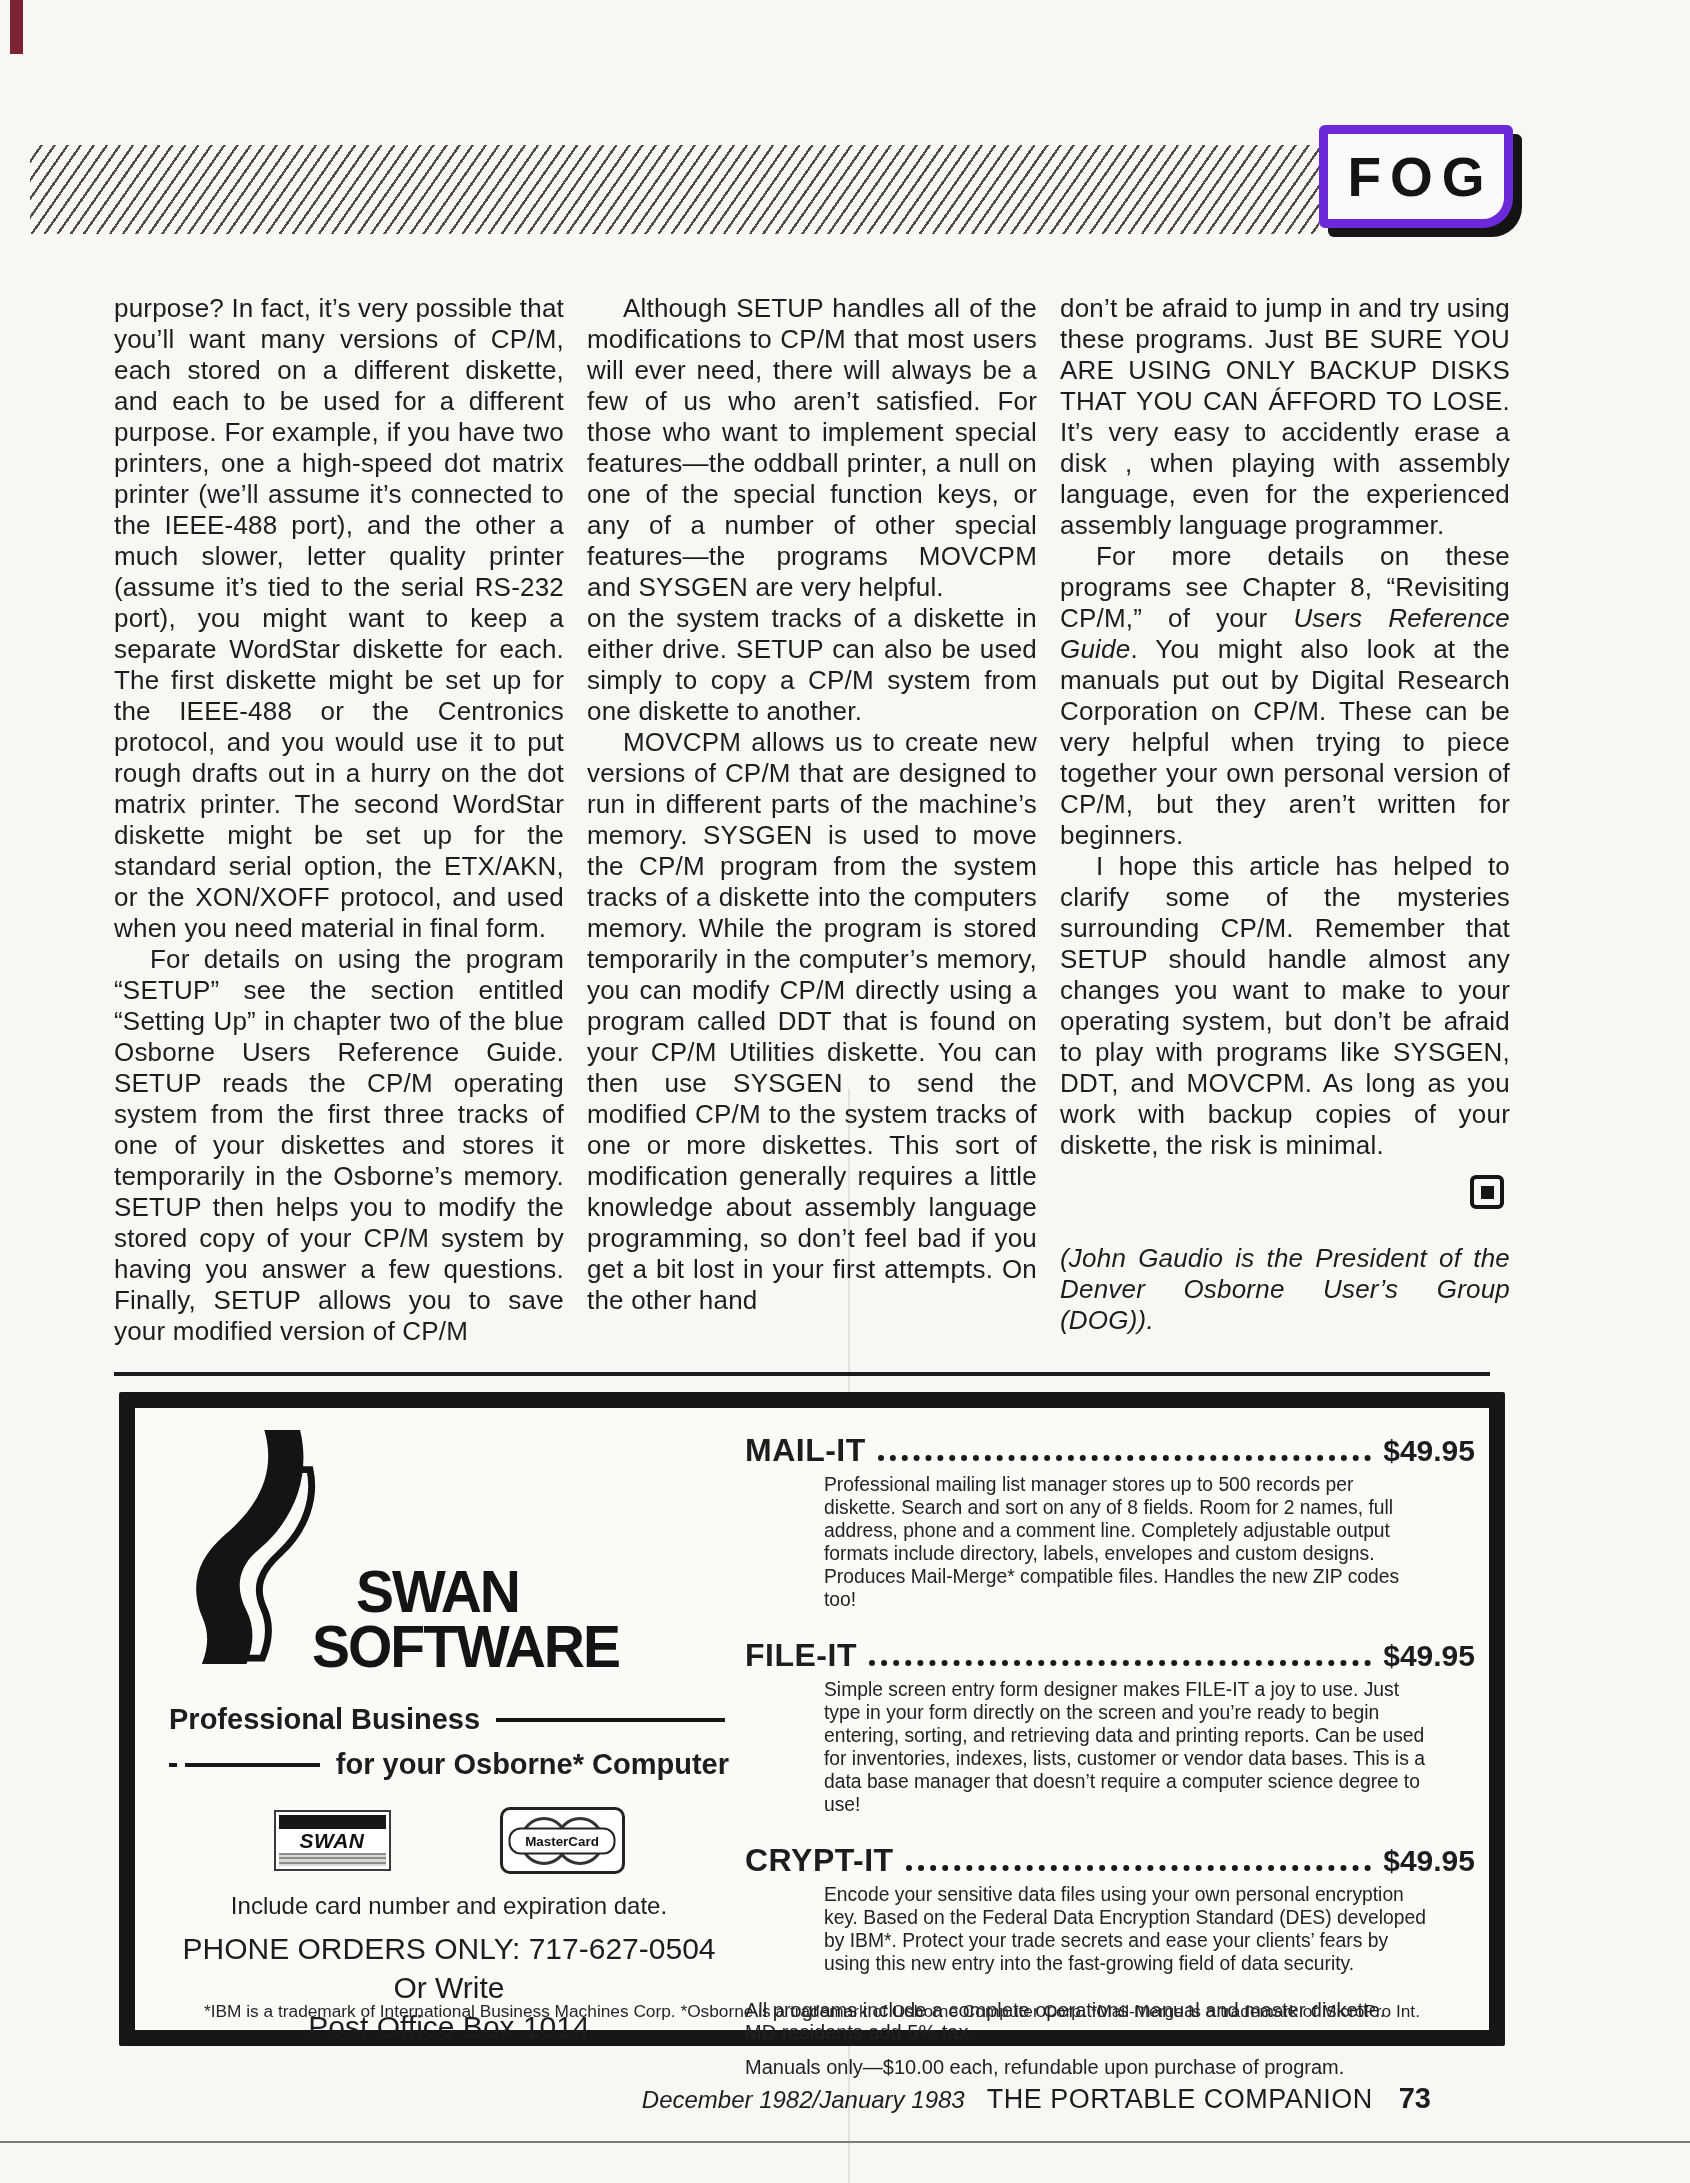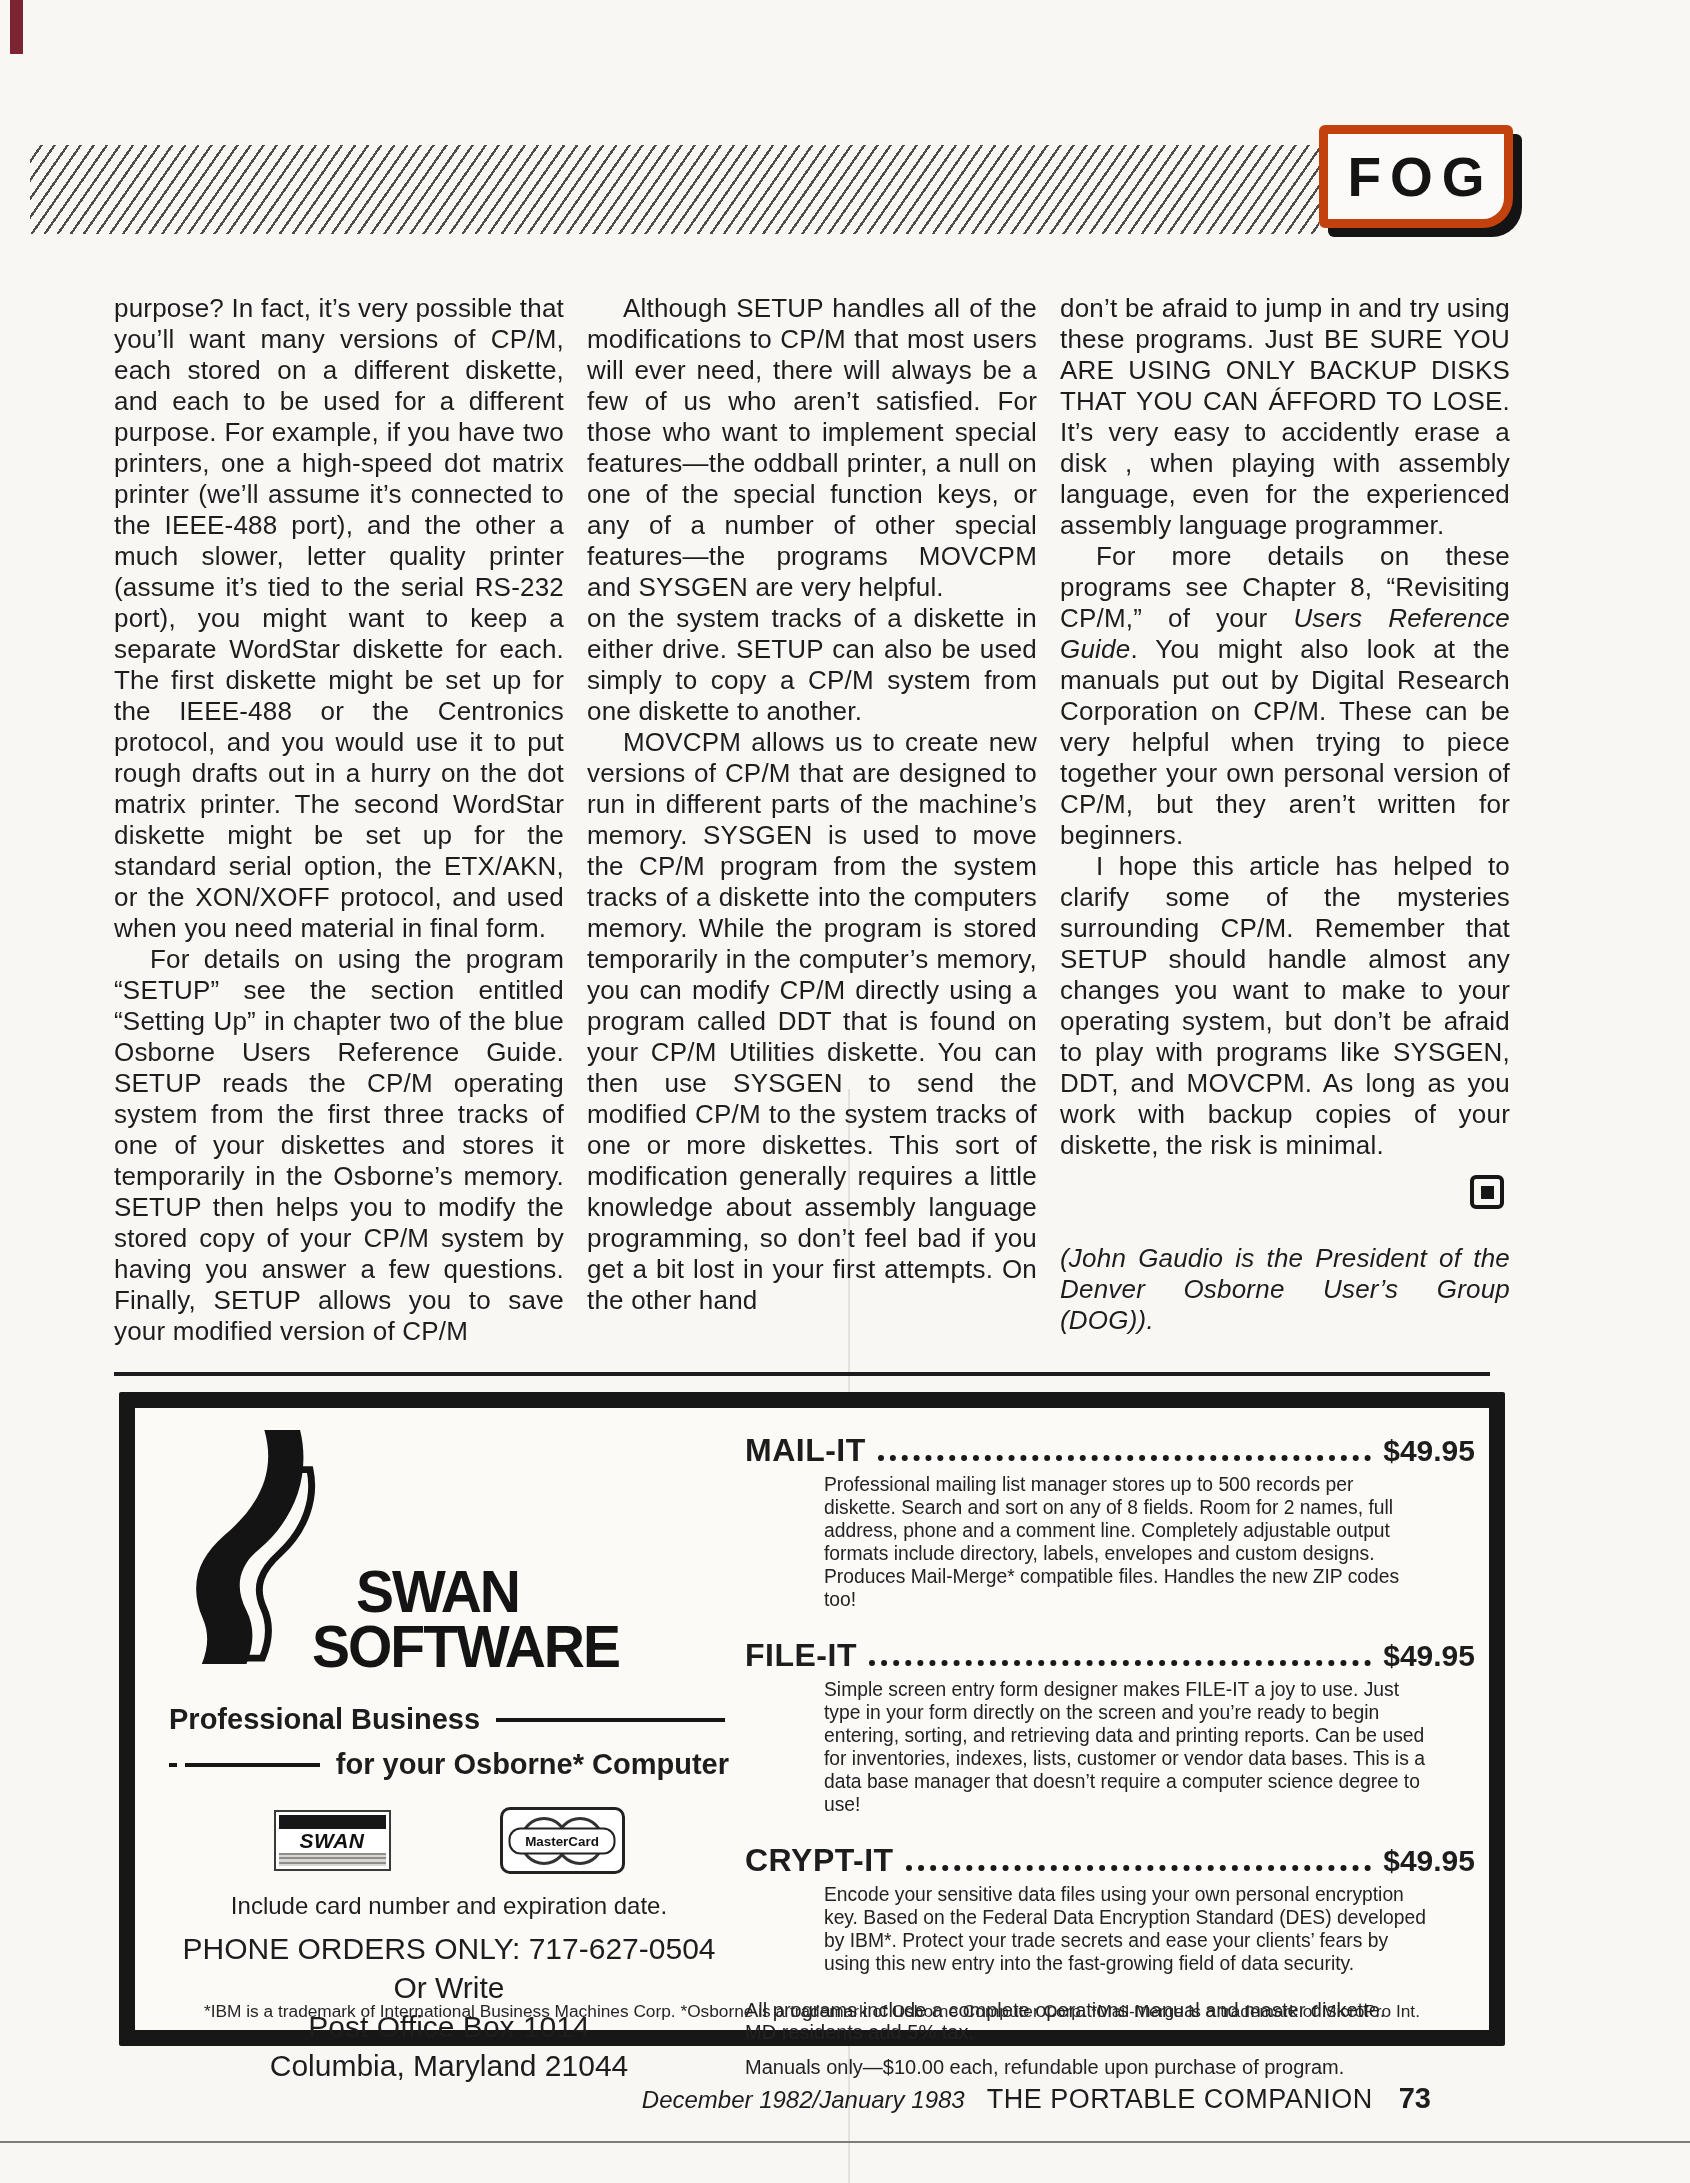--- a/index.html
+++ b/index.html
@@ -12,21 +12,21 @@
   .scan-mark { position:absolute; left:10px; top:0; width:13px; height:54px; background:#7d2433; }
   .fold-line { position:absolute; left:848px; top:1089px; width:2px; height:1095px; background:rgba(100,95,90,0.14); }
   .bottom-rule { position:absolute; left:0; top:2141px; width:1691px; height:2px; background:#7d7d7d; }
   
   .hatch-band {
     position:absolute; left:30px; top:145px; width:1289px; height:89px;
     background:repeating-linear-gradient(125deg, rgba(0,0,0,0) 0 8.4px, #4f4c49 8.4px 10.7px);
   }
   .fog-box {
     position:absolute; left:1319px; top:125px; width:176px; height:85px;
-    background:#fbfaf8; border:9px solid #c2410c;
+    background:#fbfaf8; border:9px solid #6d28d9;
     border-radius:6px 6px 30px 6px;
     box-shadow:9px 9px 0 0 #141414;
     display:flex; align-items:center; justify-content:center; z-index:3;
   }
   .fog-box span { font-size:55px; font-weight:700; letter-spacing:9px; margin-right:-9px; color:#141414; }
   
   .article { position:absolute; left:114px; top:293px; width:1398px; display:flex; gap:23px; }
   .col { width:450px; }
   .p { margin:0; font-size:26px; line-height:31px; text-align:justify; letter-spacing:0.2px; }
   .ind { text-indent:36px; }
@@ -169,21 +169,20 @@
             </div>
             <div class="mc-pill">
                 <span>MasterCard</span>
               </div>
           </div>
         </div>
         <div class="card-note">Include card number and expiration date.</div>
         <div class="phone-line">PHONE ORDERS ONLY: 717-627-0504</div>
         <div class="addr-line">Or Write</div>
         <div class="addr-line">Post Office Box 1014</div>
-        <div class="addr-line">Columbia, Maryland 21044</div>
       </div>
 
       <div class="ad-right">
         <div class="product">
           <div class="prod-head">
             <span class="prod-name">MAIL-IT</span>
             <span class="prod-leader"></span>
             <span class="prod-price">$49.95</span>
           </div>
           <p class="prod-desc">Professional mailing list manager stores up to 500 records per diskette. Search and sort on any of 8 fields. Room for 2 names, full address, phone and a comment line. Completely adjustable output formats include directory, labels, envelopes and custom designs. Produces Mail-Merge* compatible files. Handles the new ZIP codes too!</p>

